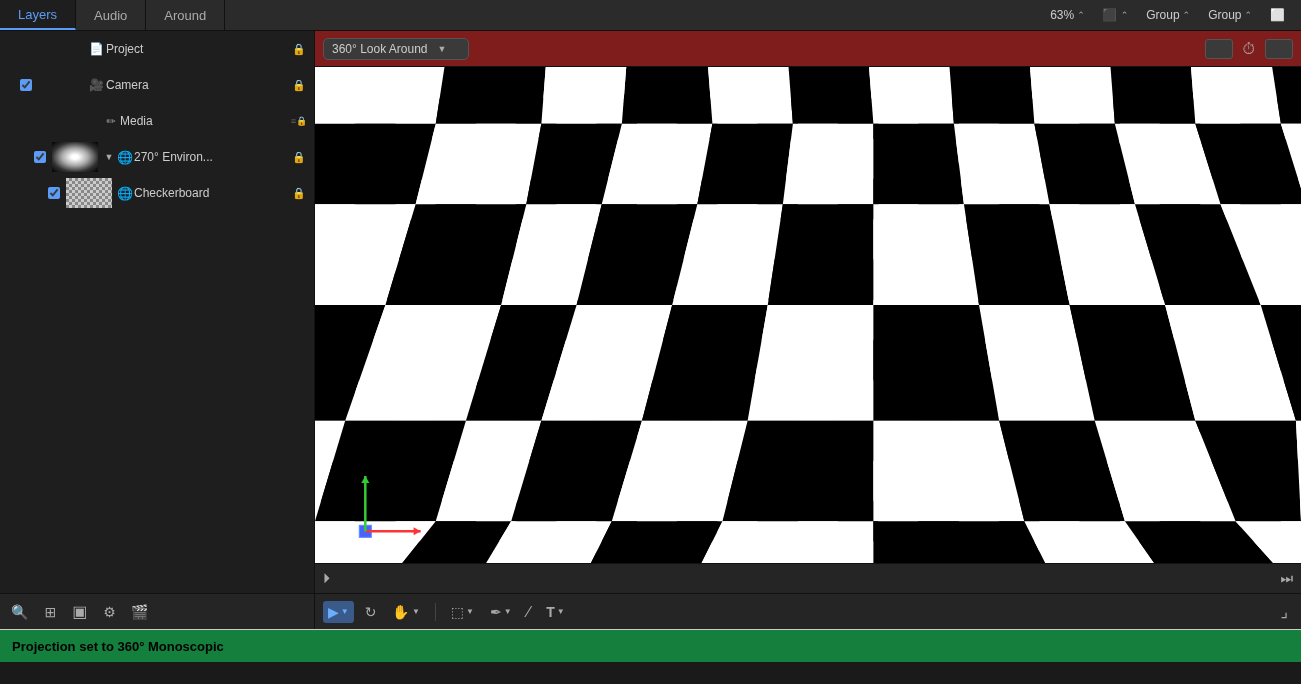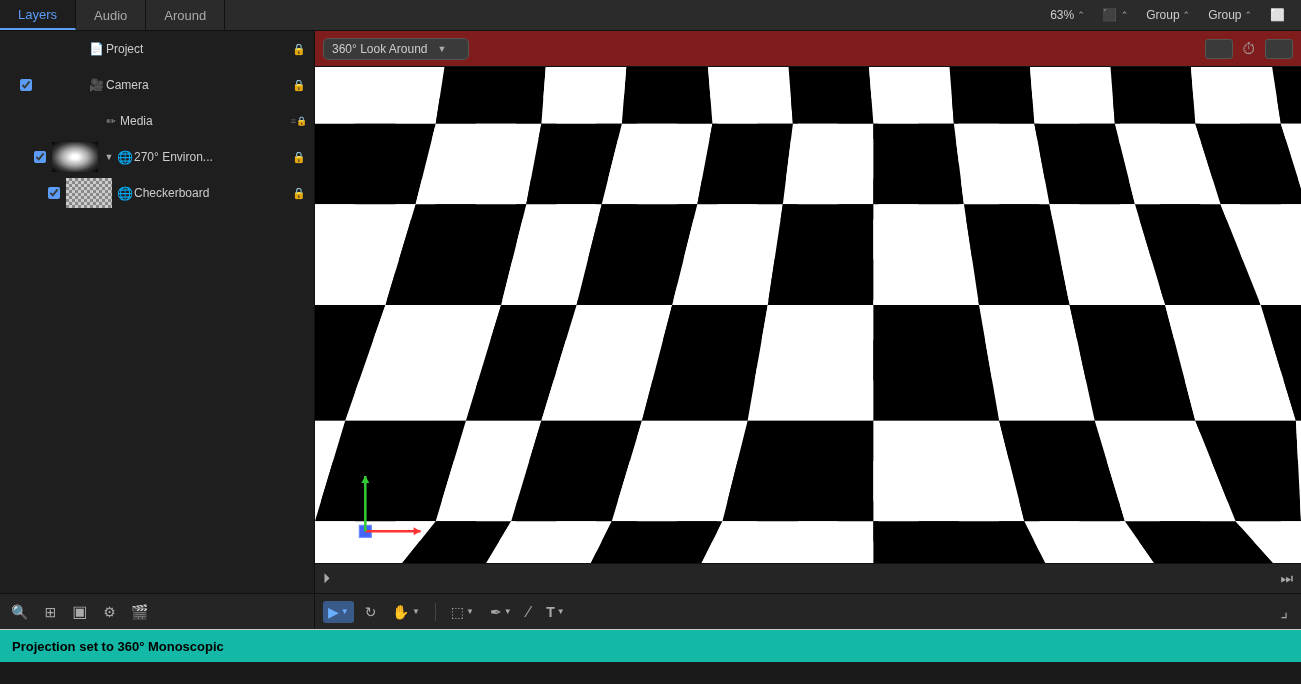--- a/index.html
+++ b/index.html
@@ -307,21 +307,21 @@
     }
     .bottom-tool-right {
       margin-left: auto;
       display: flex;
       align-items: center;
     }
 
     
     .status-bar {
       height: 32px;
-      background: #14b8a6;
+      background: #15803d;
       border-top: 1px solid #ccc;
       display: flex;
       align-items: center;
       padding: 16px 12px;
     }
     .status-text {
       font-size: 13px;
       color: #000;
       font-weight: 600;
     }

